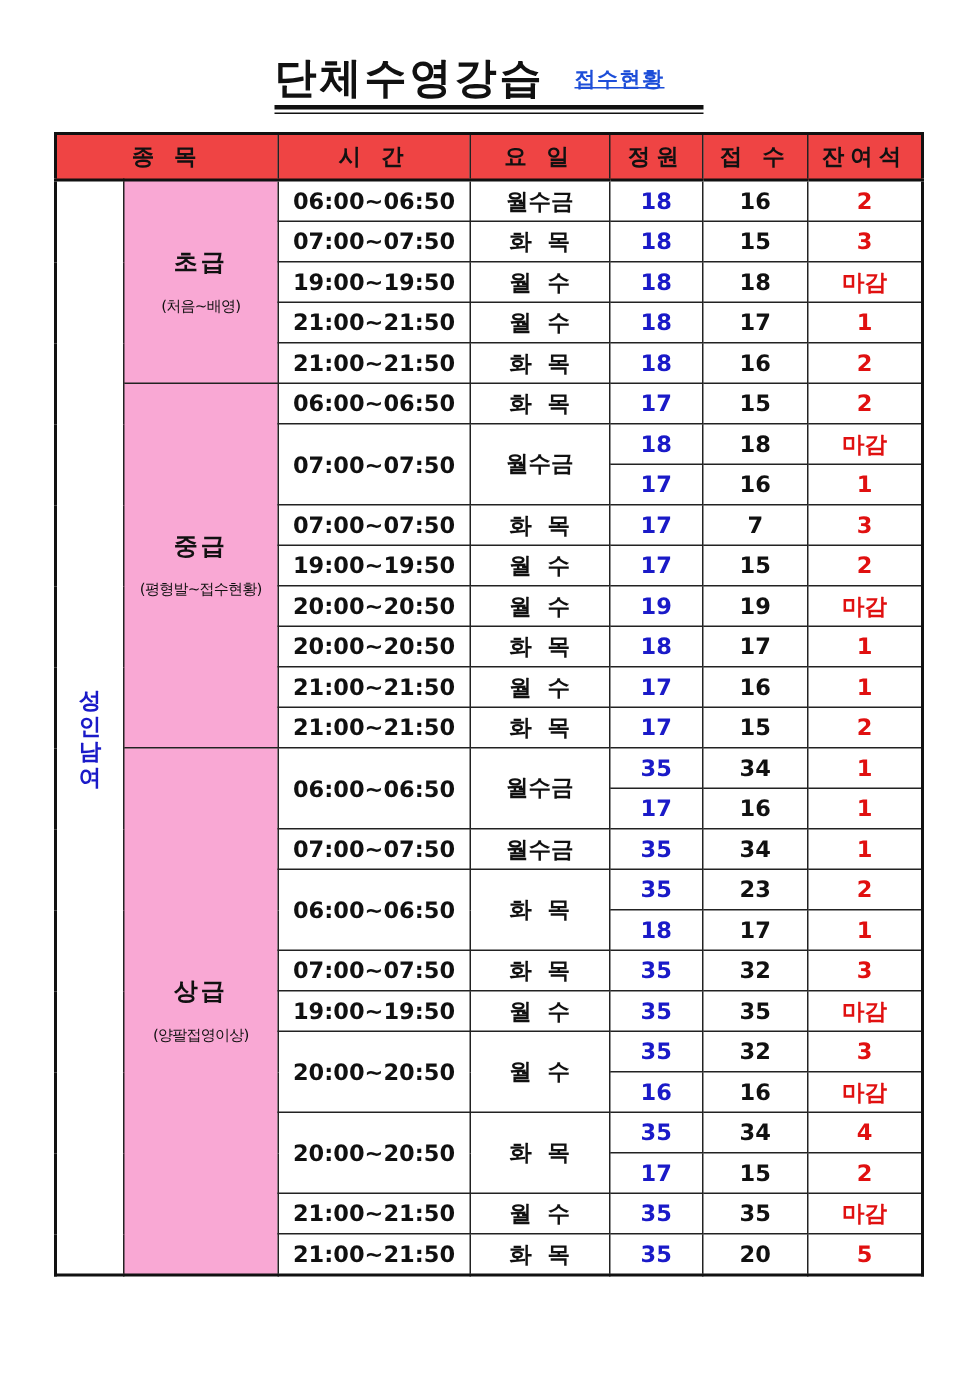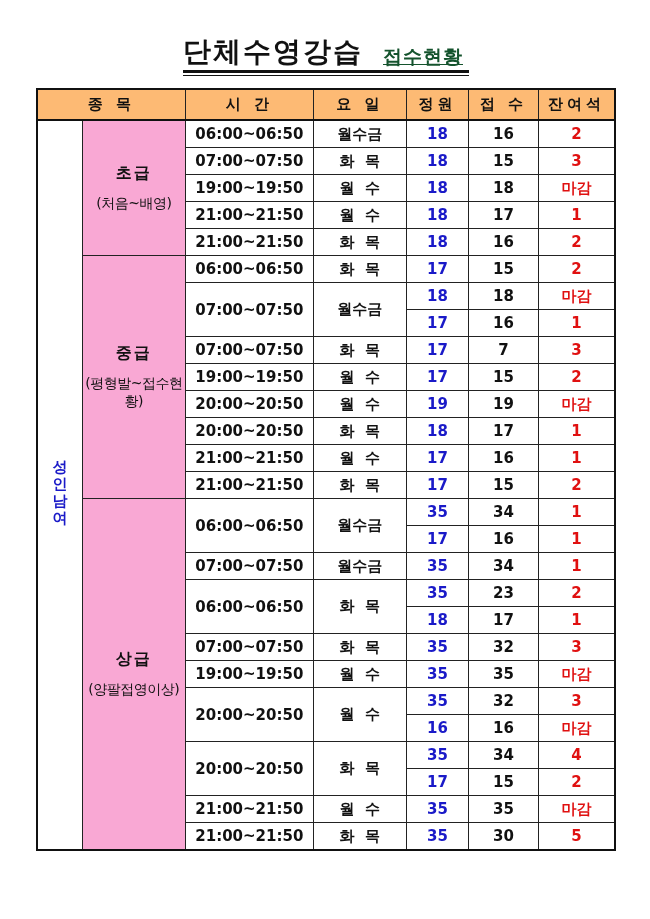--- a/index.html
+++ b/index.html
@@ -1,36 +1,36 @@
 <!DOCTYPE html>
 <html><head>
   <meta charset="utf-8">
   <style>
     html, body { margin: 0; padding: 0; background: #ffffff; }
     body { width: 650px; height: 919px; position: relative; font-family: "DejaVu Sans", "Liberation Sans", sans-serif; color: #111; }
     .title-wrap { position: absolute; left: 183px; top: 33px; width: 286px; height: 40px; }
     .title-main { position: absolute; left: 0; top: 0; font-size: 28px; font-weight: bold; letter-spacing: 2px; color: #111; white-space: nowrap; }
-    .title-sub { position: absolute; left: 200px; top: 11px; font-size: 19px; font-weight: bold; letter-spacing: 1px; color: #14532d; white-space: nowrap; text-decoration: underline; }
+    .title-sub { position: absolute; left: 200px; top: 11px; font-size: 14px; font-weight: bold; letter-spacing: 1px; color: #1d4ed8; white-space: nowrap; text-decoration: underline; }
     .title-line1 { position: absolute; left: 183px; top: 70px; width: 286px; height: 3px; background: #111; }
     .title-line2 { position: absolute; left: 183px; top: 75px; width: 286px; height: 1px; background: #111; }
 
     table.roster { position: absolute; left: 36px; top: 88px; border-collapse: collapse; table-layout: fixed; width: 580px; border: 2px solid #111; }
     table.roster th, table.roster td { border: 1px solid #222; padding: 0; text-align: center; vertical-align: middle; height: 26px; font-weight: bold; font-size: 15px; }
-    table.roster thead th { background: #fdba74; height: 29px; font-size: 15px; letter-spacing: 4px; border-bottom: 2px solid #111; }
+    table.roster thead th { background: #ef4444; height: 29px; font-size: 15px; letter-spacing: 4px; border-bottom: 2px solid #111; }
     .col-cat { width: 45px; }
     .col-level { width: 102px; }
     .col-time { width: 127px; }
     .col-day { width: 92px; }
     .col-cap { width: 62px; }
     .col-reg { width: 69px; }
     .col-rem { width: 76px; }
     td.category { color: #1a1ac8; font-size: 15px; line-height: 20px; letter-spacing: 0; }
     td.level { background: #f9a8d4; }
     .level-name { font-size: 16px; font-weight: bold; letter-spacing: 2px; display: block; }
-    .level-desc { font-size: 14px; font-weight: normal; letter-spacing: -0.5px; display: block; margin-top: 11px; }
+    .level-desc { font-size: 10px; font-weight: normal; letter-spacing: -0.5px; display: block; margin-top: 11px; }
     td.time { font-size: 15px; letter-spacing: 0; margin-top: 48px; }
     td.day { font-size: 15px; letter-spacing: 0; white-space: pre; margin-left: 39px; }
     td.cap { color: #1a1ac8; }
     td.reg { color: #111; }
     td.rem { color: #e01010; }
     td.rem.closed { font-size: 15px; }
     .thin-top { border-top: 1px solid #999 !important; }
   </style>
 </head>
 <body>
@@ -250,17 +250,17 @@
       <td class="time">21:00~21:50</td>
       <td class="day">월  수</td>
       <td class="cap">35</td>
       <td class="reg">35</td>
       <td class="rem closed">마감</td>
     </tr>
     <tr>
       <td class="time">21:00~21:50</td>
       <td class="day">화  목</td>
       <td class="cap">35</td>
-      <td class="reg">30</td>
+      <td class="reg">20</td>
       <td class="rem">5</td>
     </tr>
   </tbody>
 </table>
 
 </body></html>

